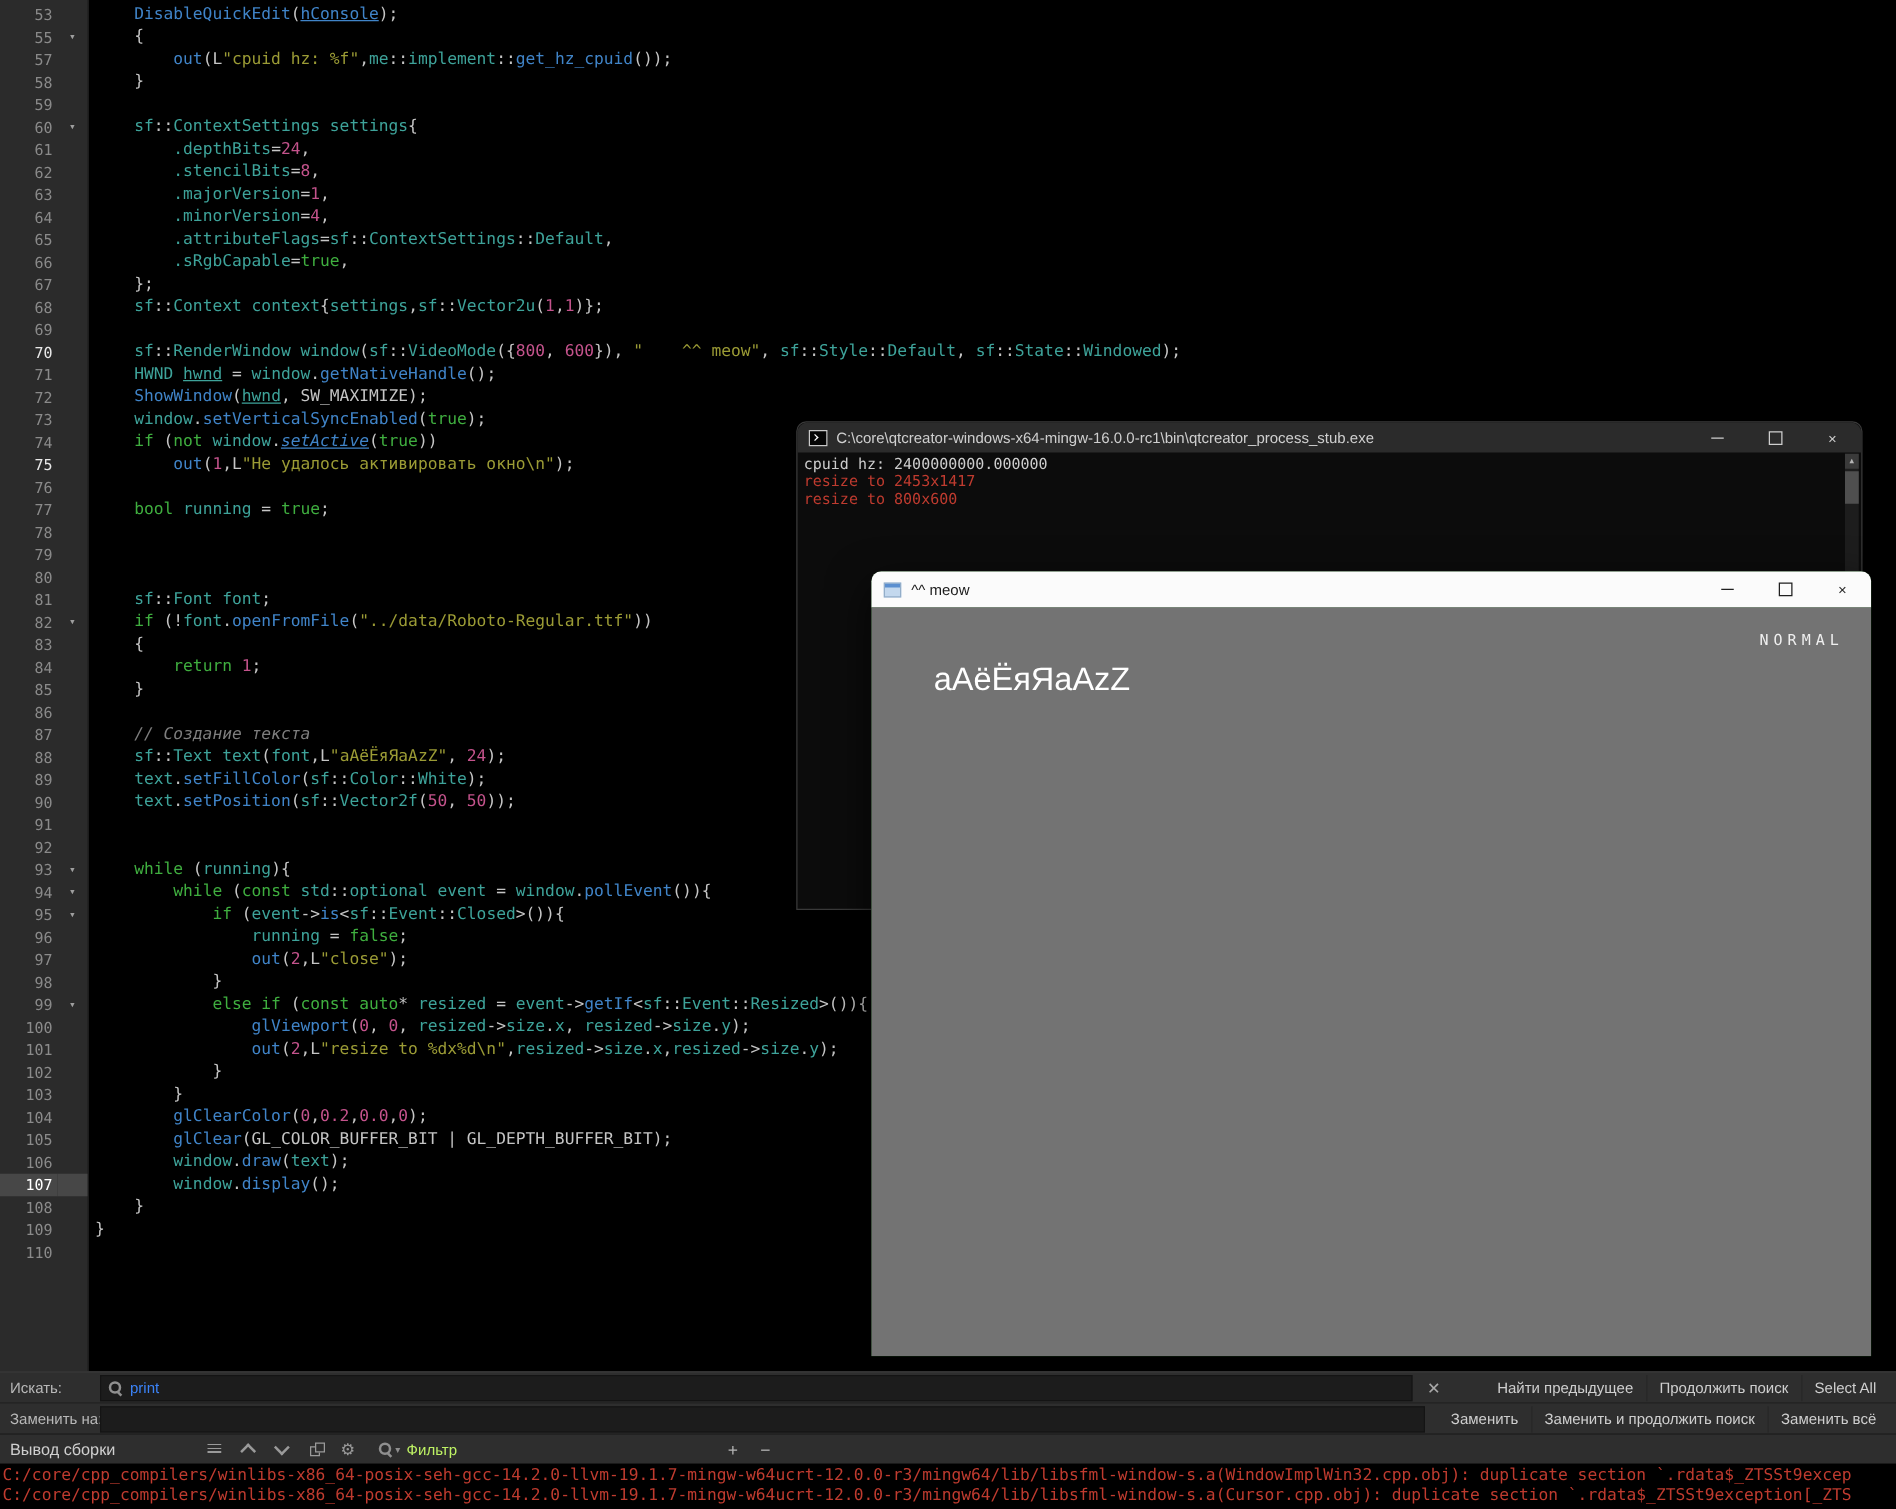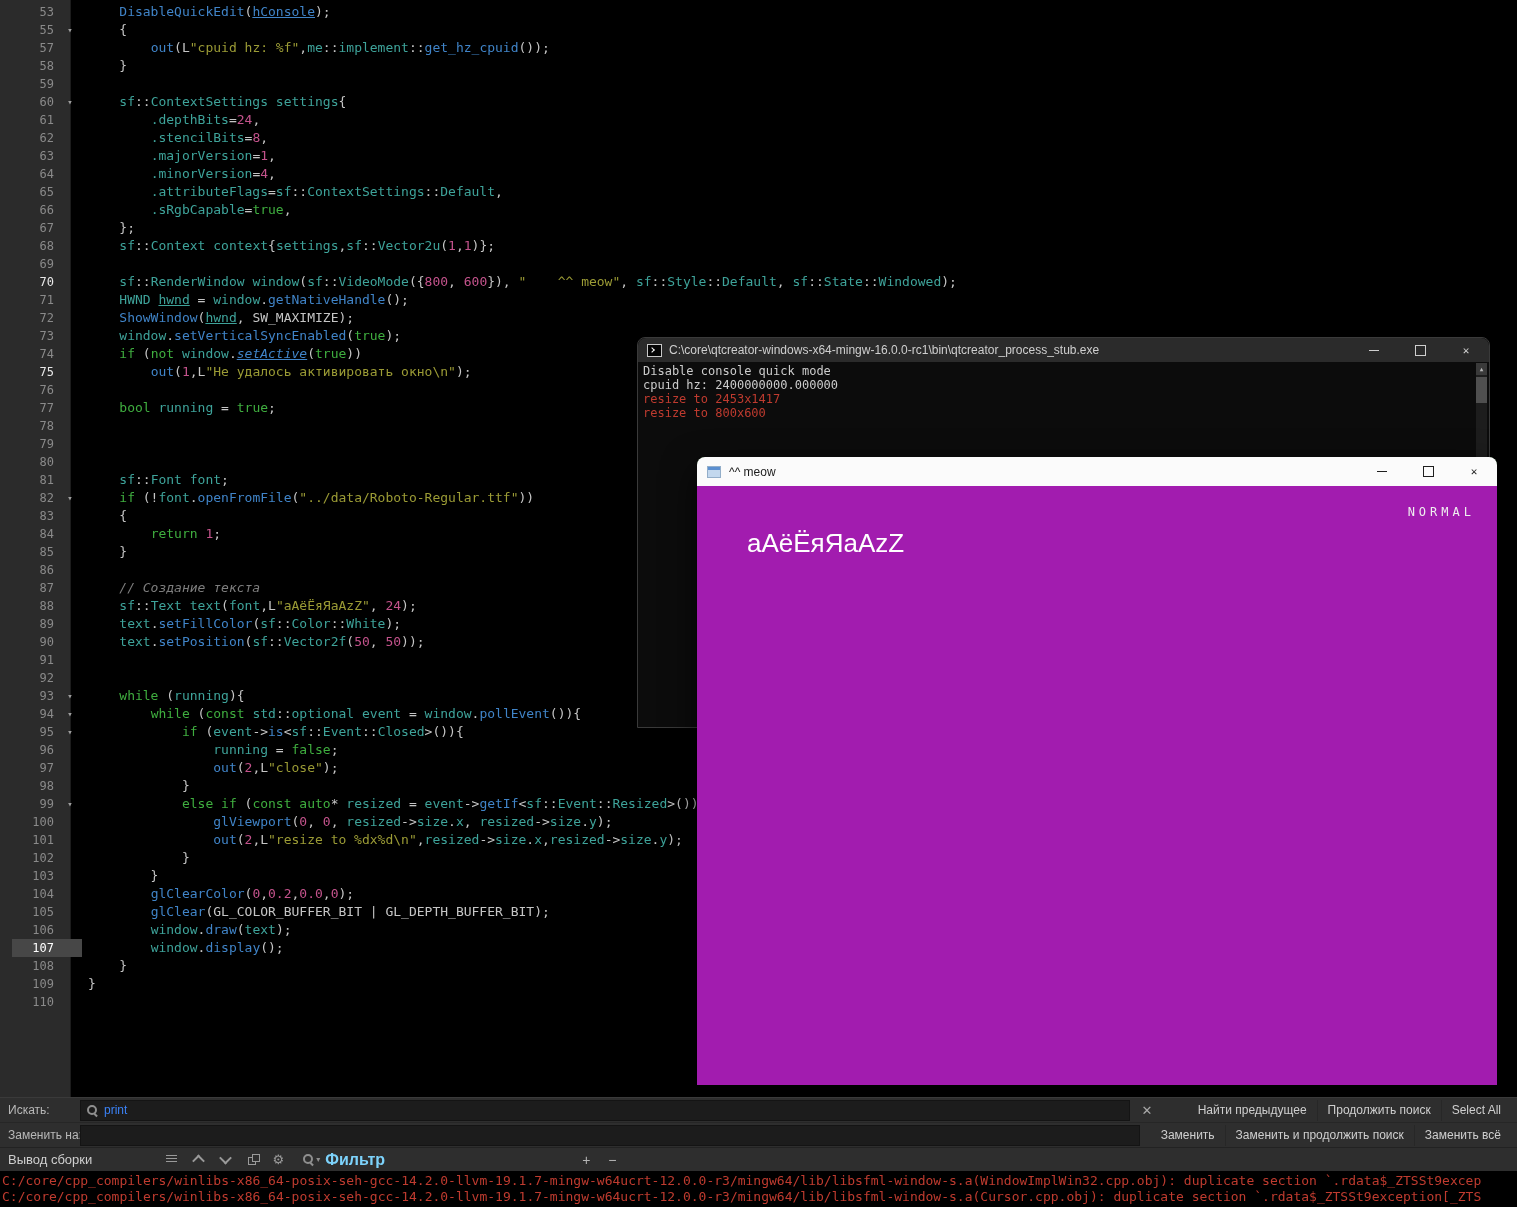--- a/index.html
+++ b/index.html
@@ -4,21 +4,21 @@
 <title>recreation</title>
 <style>
   html,body{margin:0;padding:0;background:#000;}
   .screen{position:relative;width:1517px;height:1207px;background:#000;overflow:hidden;
           font-family:"DejaVu Sans Mono",monospace;}
 
   
   .editor{position:absolute;left:0;top:0;width:1517px;height:1097px;background:#000;overflow:hidden;}
   .gutter-bg{position:absolute;left:0;top:0;width:70px;height:100%;background:#2b2b2b;border-right:1px solid #1c1c1c;}
   .lines{position:absolute;left:0;top:3px;width:100%;}
-  .line{display:flex;height:18px;line-height:18px;font-size:13px;white-space:pre;padding-left:12px;}
+  .line{display:flex;height:18px;line-height:18px;font-size:13px;white-space:pre;}
   .num{width:46px;min-width:46px;text-align:right;color:#8a8a8a;font-size:12px;padding-right:4px;box-sizing:border-box;}
   .fold{width:24px;min-width:24px;text-align:center;color:#9f9f9f;font-size:9px;line-height:18px;}
   .txt{padding-left:6px;}
   .num.bright{color:#e8e8e8;}
   .line.cur .num,.line.cur .fold{background:#474747;}
   .line.cur .num{color:#ffffff;}
   .p{color:#c5c5c5}.k{color:#3fae3f}.t{color:#3ea39a}.f{color:#4084c8}
   .s{color:#9b9b35}.n{color:#c4538c}.c{color:#7e7e7e;font-style:italic}
   .u{text-decoration:underline}.i{font-style:italic}
 
@@ -81,21 +81,21 @@
   .list-icon{width:11px;height:9px;background:repeating-linear-gradient(to bottom,#9a9a9a 0 1px,transparent 1px 3px);}
   .chev{width:7px;height:7px;border-left:2px solid #9a9a9a;border-top:2px solid #9a9a9a;}
   .chev.up{transform:rotate(45deg) translate(1px,1px);}
   .chev.down{transform:rotate(225deg) translate(1px,1px);}
   .overlap-icon{position:relative;width:12px;height:11px;}
   .overlap-icon::before{content:"";position:absolute;left:0;top:3px;width:6px;height:6px;border:1px solid #9a9a9a;}
   .overlap-icon::after{content:"";position:absolute;left:4px;top:0;width:6px;height:6px;border:1px solid #9a9a9a;background:#2e2e2e;}
   .gear{font-size:13px;color:#9a9a9a;line-height:13px;}
   .filter{display:flex;align-items:center;height:20px;margin-left:10px;width:168px;}
   .fchev{font-size:8px;color:#8f8f8f;margin-left:1px;}
-  .placeholder{font-size:16px;color:#7dd3fc;margin-left:5px;font-weight:bold;}
+  .placeholder{font-size:12px;color:#bef264;margin-left:5px;}
   .zoomv{width:22px;text-align:center;color:#b5b5b5;font-size:14px;}
 
   .output{height:37px;background:#000;overflow:hidden;padding:2px 0 0 2px;}
   .oline{font-size:13px;line-height:16px;color:#bf3b2f;white-space:pre;font-family:"DejaVu Sans Mono",monospace;}
 </style>
 </head>
 <body>
 
 <div class="screen">
 
@@ -171,21 +171,20 @@
           </span>
         <span class="ctrl">
             <span class="g-max"></span>
           </span>
         <span class="ctrl">
             <span class="g-cls">✕</span>
           </span>
       </span>
     </div>
     <div class="console-body">
-        <div class="cline normal">Disable console quick mode</div>
         <div class="cline normal">cpuid hz: 2400000000.000000</div>
         <div class="cline error">resize to 2453x1417</div>
         <div class="cline error">resize to 800x600</div>
       </div>
     <div class="scrollbar">
       <span class="sb-arrow">▲</span>
       <span class="sb-thumb"></span>
     </div>
   </div>
 
@@ -198,21 +197,21 @@
             <span class="g-min"></span>
           </span>
         <span class="ctrl">
             <span class="g-max"></span>
           </span>
         <span class="ctrl">
             <span class="g-cls">✕</span>
           </span>
       </span>
     </div>
-    <div class="meow-content" style="background: #a21caf;">
+    <div class="meow-content" style="background: #737373;">
       <span class="mode">NORMAL</span>
       <span class="sample">аАёЁяЯaAzZ</span>
     </div>
   </div>
 
   <div class="bottom">
 
     <div class="find-row find">
       <span class="flabel">Искать:</span>
       <div class="finput">

